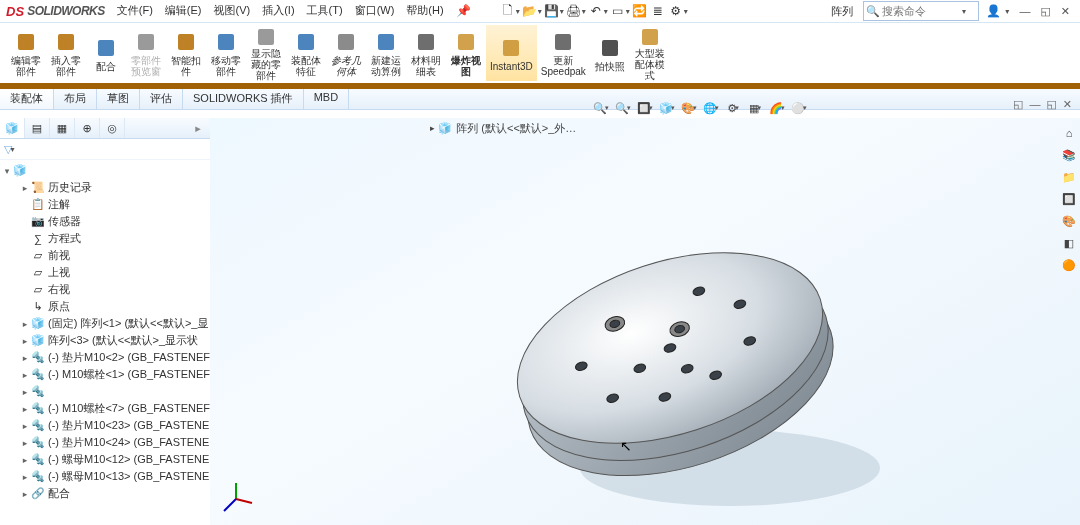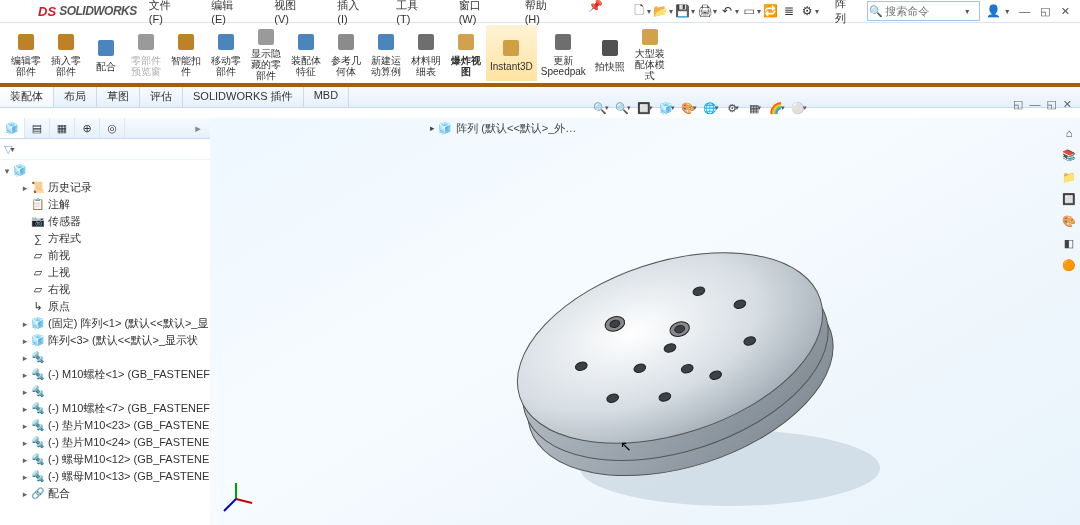--- a/index.html
+++ b/index.html
@@ -1,29 +1,29 @@
 <!DOCTYPE html>
 <html><head>
 <meta charset="utf-8">
 <style>
 html,body{margin:0;padding:0;width:1080px;height:525px;font-family:"Microsoft YaHei","SimSun",Arial,sans-serif;font-size:11px;color:#333;overflow:hidden;background:#fff;}
-.titlebar{height:22px;background:#fff;display:flex;align-items:center;border-bottom:1px solid #d6e6f5;padding-left:32px;}
+.titlebar{height:22px;background:#fff;display:flex;align-items:center;border-bottom:1px solid #d6e6f5;}
 .logo{display:flex;align-items:center;padding:0 6px;font-weight:bold;color:#d01b2a;font-style:italic;}
 .logo .ds{color:#d01b2a;font-size:13px;}
 .logo .sw{color:#555;font-size:12px;letter-spacing:-0.5px;font-style:italic;}
-.menus{display:flex;gap:16px;}
+.menus{display:flex;gap:0;}
 .menus span{padding:2px 6px;cursor:default;}
 .titlebar .spacer{flex:1;}
 .title-icons{display:flex;gap:2px;align-items:center;padding-right:6px;}
 .ticon{width:16px;height:16px;display:flex;align-items:center;justify-content:center;font-size:12px;color:#333;}
 .tdrop{font-size:8px;color:#555;margin-left:-2px;}
 .search-box{display:flex;align-items:center;height:18px;border:1px solid #a8c4e0;background:#fff;width:110px;padding:0 2px;}
 .search-box input{border:none;outline:none;width:80px;font-size:11px;}
 .win-btns{display:flex;gap:10px;padding:0 10px;color:#555;}
-.toolbar{height:56px;background:#fff;border-bottom:4px solid #a16207;display:flex;padding:2px 6px;}
+.toolbar{height:56px;background:#fff;border-bottom:6px solid #a16207;display:flex;padding:2px 6px;}
 .tgroup{display:flex;flex-direction:column;align-items:center;justify-content:center;padding:1px 4px;cursor:default;text-align:center;line-height:1.1;min-width:32px;}
 .tgroup .gicon{height:26px;display:flex;align-items:center;justify-content:center;}
 .tgroup .glabel{font-size:10px;white-space:nowrap;}
 .tgroup.disabled{color:#b0b0b0;}
 .tabs-row{height:20px;background:linear-gradient(#f7fbff,#e6f0fa);border-bottom:1px solid #c7dbf0;display:flex;}
 .tab{padding:2px 10px;border-right:1px solid #c7dbf0;font-size:11px;cursor:default;}
 .tab.active{background:linear-gradient(#fff,#f2f8fe);}
 .heads-up{display:flex;align-items:center;justify-content:center;gap:4px;height:20px;position:absolute;left:400px;right:80px;top:98px;color:#444;}
 .hicon{width:18px;height:18px;display:flex;align-items:center;justify-content:center;}
 .hicon .tdrop{font-size:7px;}
@@ -173,21 +173,21 @@
       </div>
       <div class="glabel" style="white-space: pre;">装配体
 特征</div>
     </div>
     <div class="tgroup">
       <div class="gicon">
         <svg width="22" height="22">
           <rect x="3" y="3" width="16" height="16" rx="2" fill="#777" opacity="0.85"></rect>
         </svg>
       </div>
-      <div class="glabel" style="white-space: pre;">参考几
+      <div class="glabel" style="white-space: pre; font-style: italic;">参考几
 何体</div>
     </div>
     <div class="tgroup">
       <div class="gicon">
         <svg width="22" height="22">
           <rect x="3" y="3" width="16" height="16" rx="2" fill="#2d6fb3" opacity="0.85"></rect>
         </svg>
       </div>
       <div class="glabel" style="white-space: pre;">新建运
 动算例</div>
@@ -342,20 +342,21 @@
             <span class="tlabel">(固定) 阵列&lt;1&gt; (默认&lt;&lt;默认&gt;_显</span>
           </div>
           <div class="tnode" style="padding-left: 20px;">
             <span class="exp">▸</span>
             <span class="ticon2" style="color: rgb(216, 160, 32);">🧊</span>
             <span class="tlabel">阵列&lt;3&gt; (默认&lt;&lt;默认&gt;_显示状</span>
           </div>
           <div class="tnode" style="padding-left: 20px;">
             <span class="exp">▸</span>
             <span class="ticon2" style="color: rgb(127, 137, 149);">🔩</span>
+            <span class="tlabel">(-) 垫片M10&lt;2&gt; (GB_FASTENEF</span>
           </div>
           <div class="tnode" style="padding-left: 20px;">
             <span class="exp">▸</span>
             <span class="ticon2" style="color: rgb(127, 137, 149);">🔩</span>
             <span class="tlabel">(-) M10螺栓&lt;1&gt; (GB_FASTENEF</span>
           </div>
           <div class="tnode" style="padding-left: 20px;">
             <span class="exp">▸</span>
             <span class="ticon2" style="color: rgb(127, 137, 149);">🔩</span>
           </div>

